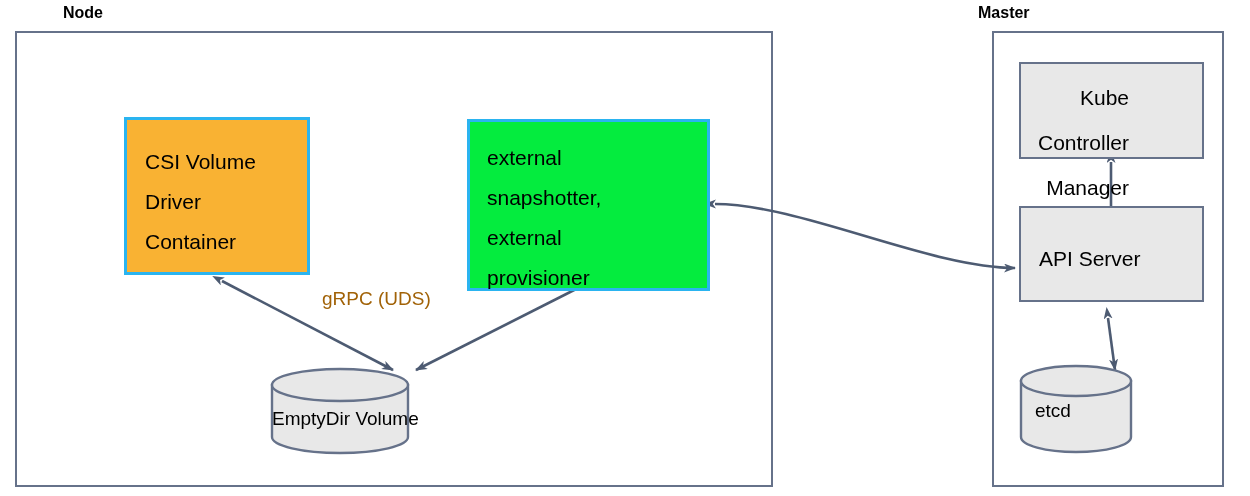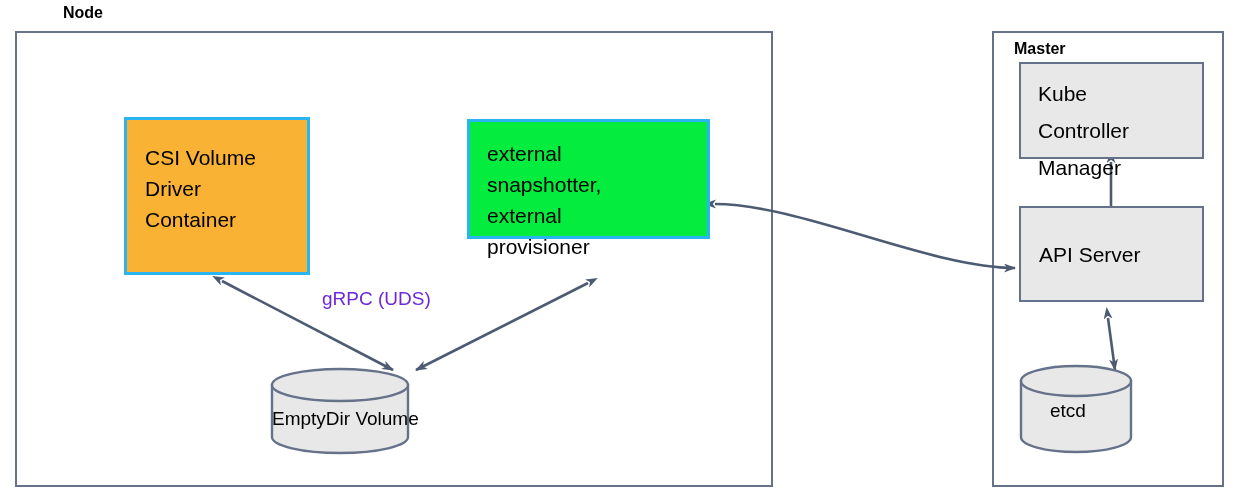--- a/index.html
+++ b/index.html
@@ -49,63 +49,64 @@
   .node-box {
     position: absolute;
     box-sizing: border-box;
     display: flex;
     align-items: flex-start;
     justify-content: flex-start;
   }
   .node-box .nb-text {
     font-size: 21px;
     color: #000000;
-    line-height: 31px;
+    line-height: 40px;
     white-space: pre-line;
   }
   .box-orange {
     background: #f9b233;
     border: 3px solid #2ab4f0;
   }
   .box-green {
     background: #04ec3e;
     border: 3px solid #2ab4f0;
   }
   .box-grey {
     background: #e8e8e8;
     border: 2px solid #66728a;
   }
   .box-grey .nb-text {
-    line-height: 37px;
+    line-height: 45px;
+    text-align: right;
   }
   .cyl-label {
     position: absolute;
     font-size: 19px;
     color: #000000;
     white-space: nowrap;
     text-align: center;
   }
   .edge-label {
     position: absolute;
     font-size: 19px;
-    color: #6d28d9;
+    color: #a16207;
     white-space: nowrap;
   }
 </style>
 </head>
 <body>
 
 <div id="canvas">
 
   <div class="group-label" style="left:18px; top:4px;margin-left:45px;">Node</div>
 
   <div class="group-box" style="left:15px; top:31px; width:758px; height:456px;"></div>
 
 
-  <div class="group-label" style="left:1014px; top:4px;margin-top:36px;">Master</div>
+  <div class="group-label" style="left:978px; top:4px;">Master</div>
 
   <div class="group-box" style="left:992px; top:31px; width:232px; height:456px;"></div>
 
   <svg class="svg-layer" viewBox="0 0 1250 496" xmlns="http://www.w3.org/2000/svg">
     <defs>
       <marker id="ah" markerWidth="13" markerHeight="13" refX="11" refY="4.5" orient="auto" markerUnits="userSpaceOnUse">
         <path d="M0,0 L12,4.5 L0,9 L3.2,4.5 Z" fill="#4d5b72"></path>
       </marker>
       <marker id="ah-start" markerWidth="13" markerHeight="13" refX="1" refY="4.5" orient="auto-start-reverse" markerUnits="userSpaceOnUse">
         <path d="M0,0 L12,4.5 L0,9 L3.2,4.5 Z" fill="#4d5b72"></path>
@@ -149,36 +150,36 @@
       <ellipse cx="1076" cy="381" rx="55" ry="15" fill="#e8e8e8" stroke="#66728a" stroke-width="2.4"></ellipse>
     </g>
   </svg>
 
   <div class="node-box box-orange" style="left:124px; top:117px; width:186px; height:158px; padding:22px 0 0 18px;">
     <span class="nb-text">CSI Volume
 Driver
 Container</span>
   </div>
 
-  <div class="node-box box-green" style="left:467px; top:119px; width:243px; height:120px; padding:16px 0 0 17px;">
+  <div class="node-box box-green" style="left:467px; top:119px; width:243px; height:172px; padding:16px 0 0 17px;">
     <span class="nb-text">external
 snapshotter,
 external
 provisioner</span>
   </div>
 
   <div class="edge-label" style="left:322px; top:288px;">gRPC (UDS)</div>
 
   <div class="cyl-label" style="left:272px; top:408px; width:124px;">EmptyDir Volume</div>
 
   <div class="node-box box-grey" style="left:1019px; top:62px; width:185px; height:97px; padding:11px 0 0 17px;">
     <span class="nb-text">Kube
 Controller
 Manager</span>
   </div>
 
   <div class="node-box box-grey" style="left:1019px; top:206px; width:185px; height:96px; padding:28px 0 0 18px;">
     <span class="nb-text">API Server</span>
   </div>
 
-  <div class="cyl-label" style="left:1021px; top:400px; width:110px; text-align:left; padding-left:29px; box-sizing:border-box;">etcd</div>
+  <div class="cyl-label" style="left:1021px; top:400px; width:110px; text-align:left; padding-left:14px; box-sizing:border-box;">etcd</div>
 
 </div>
 
 </body></html>

